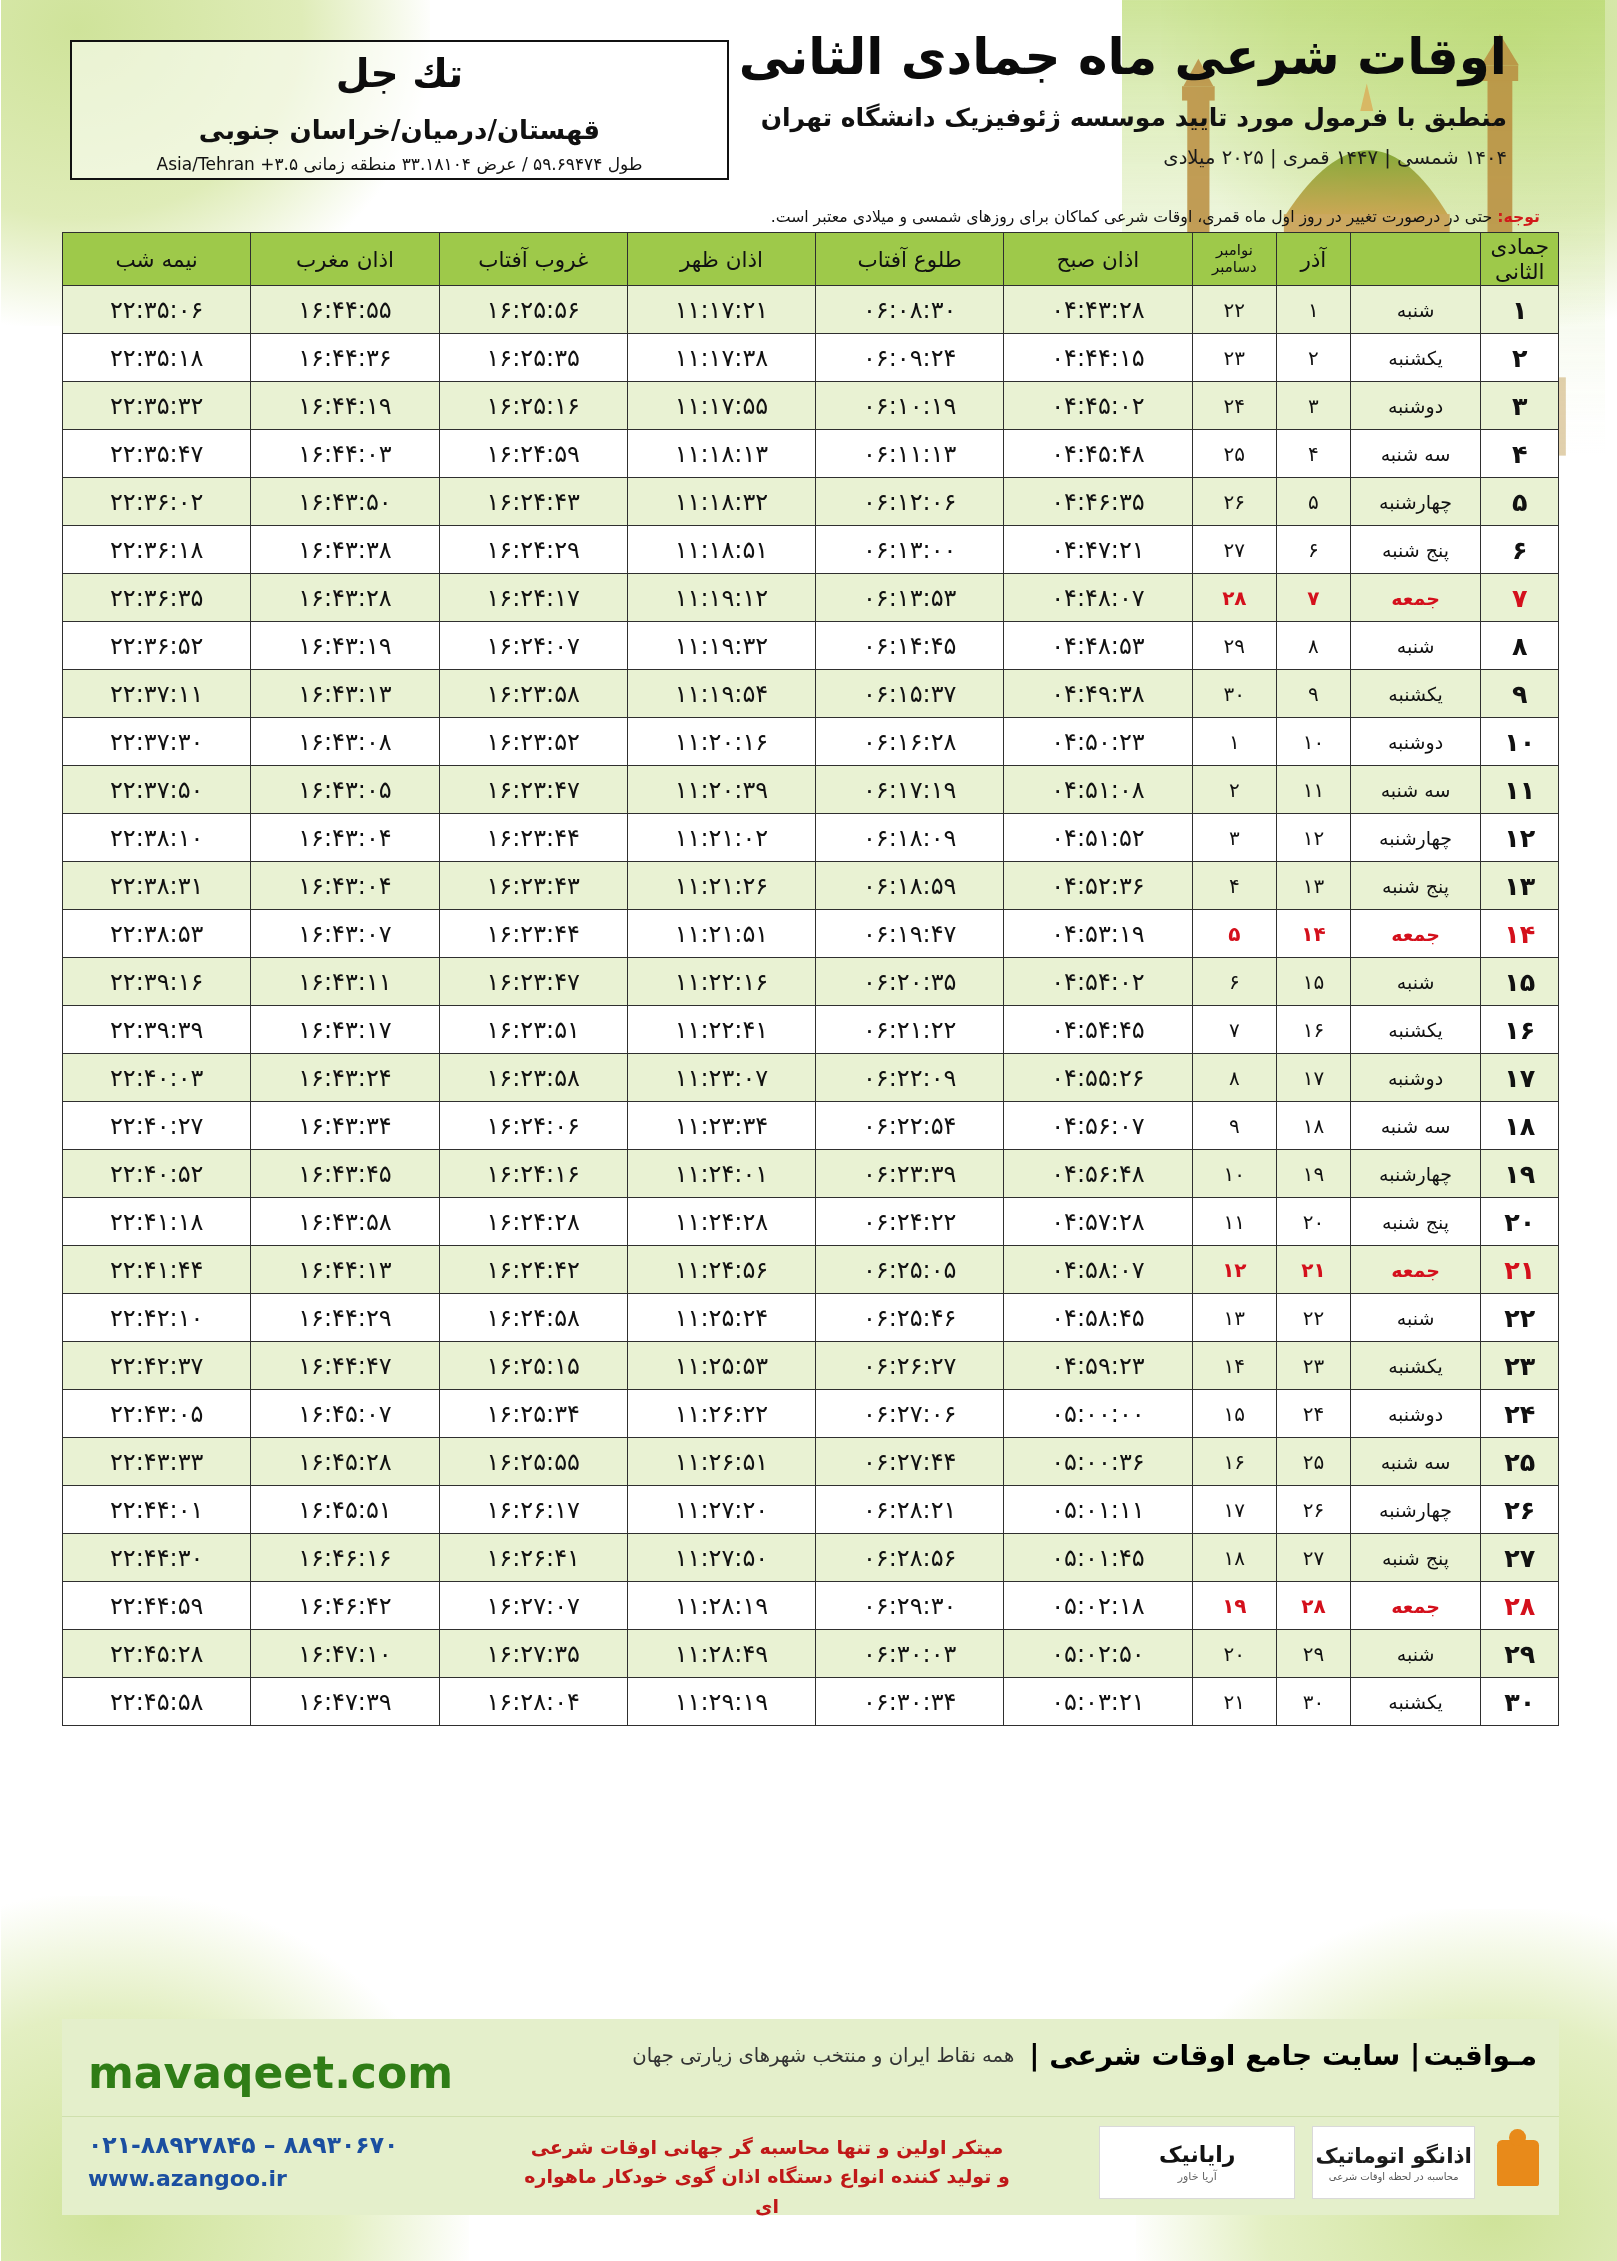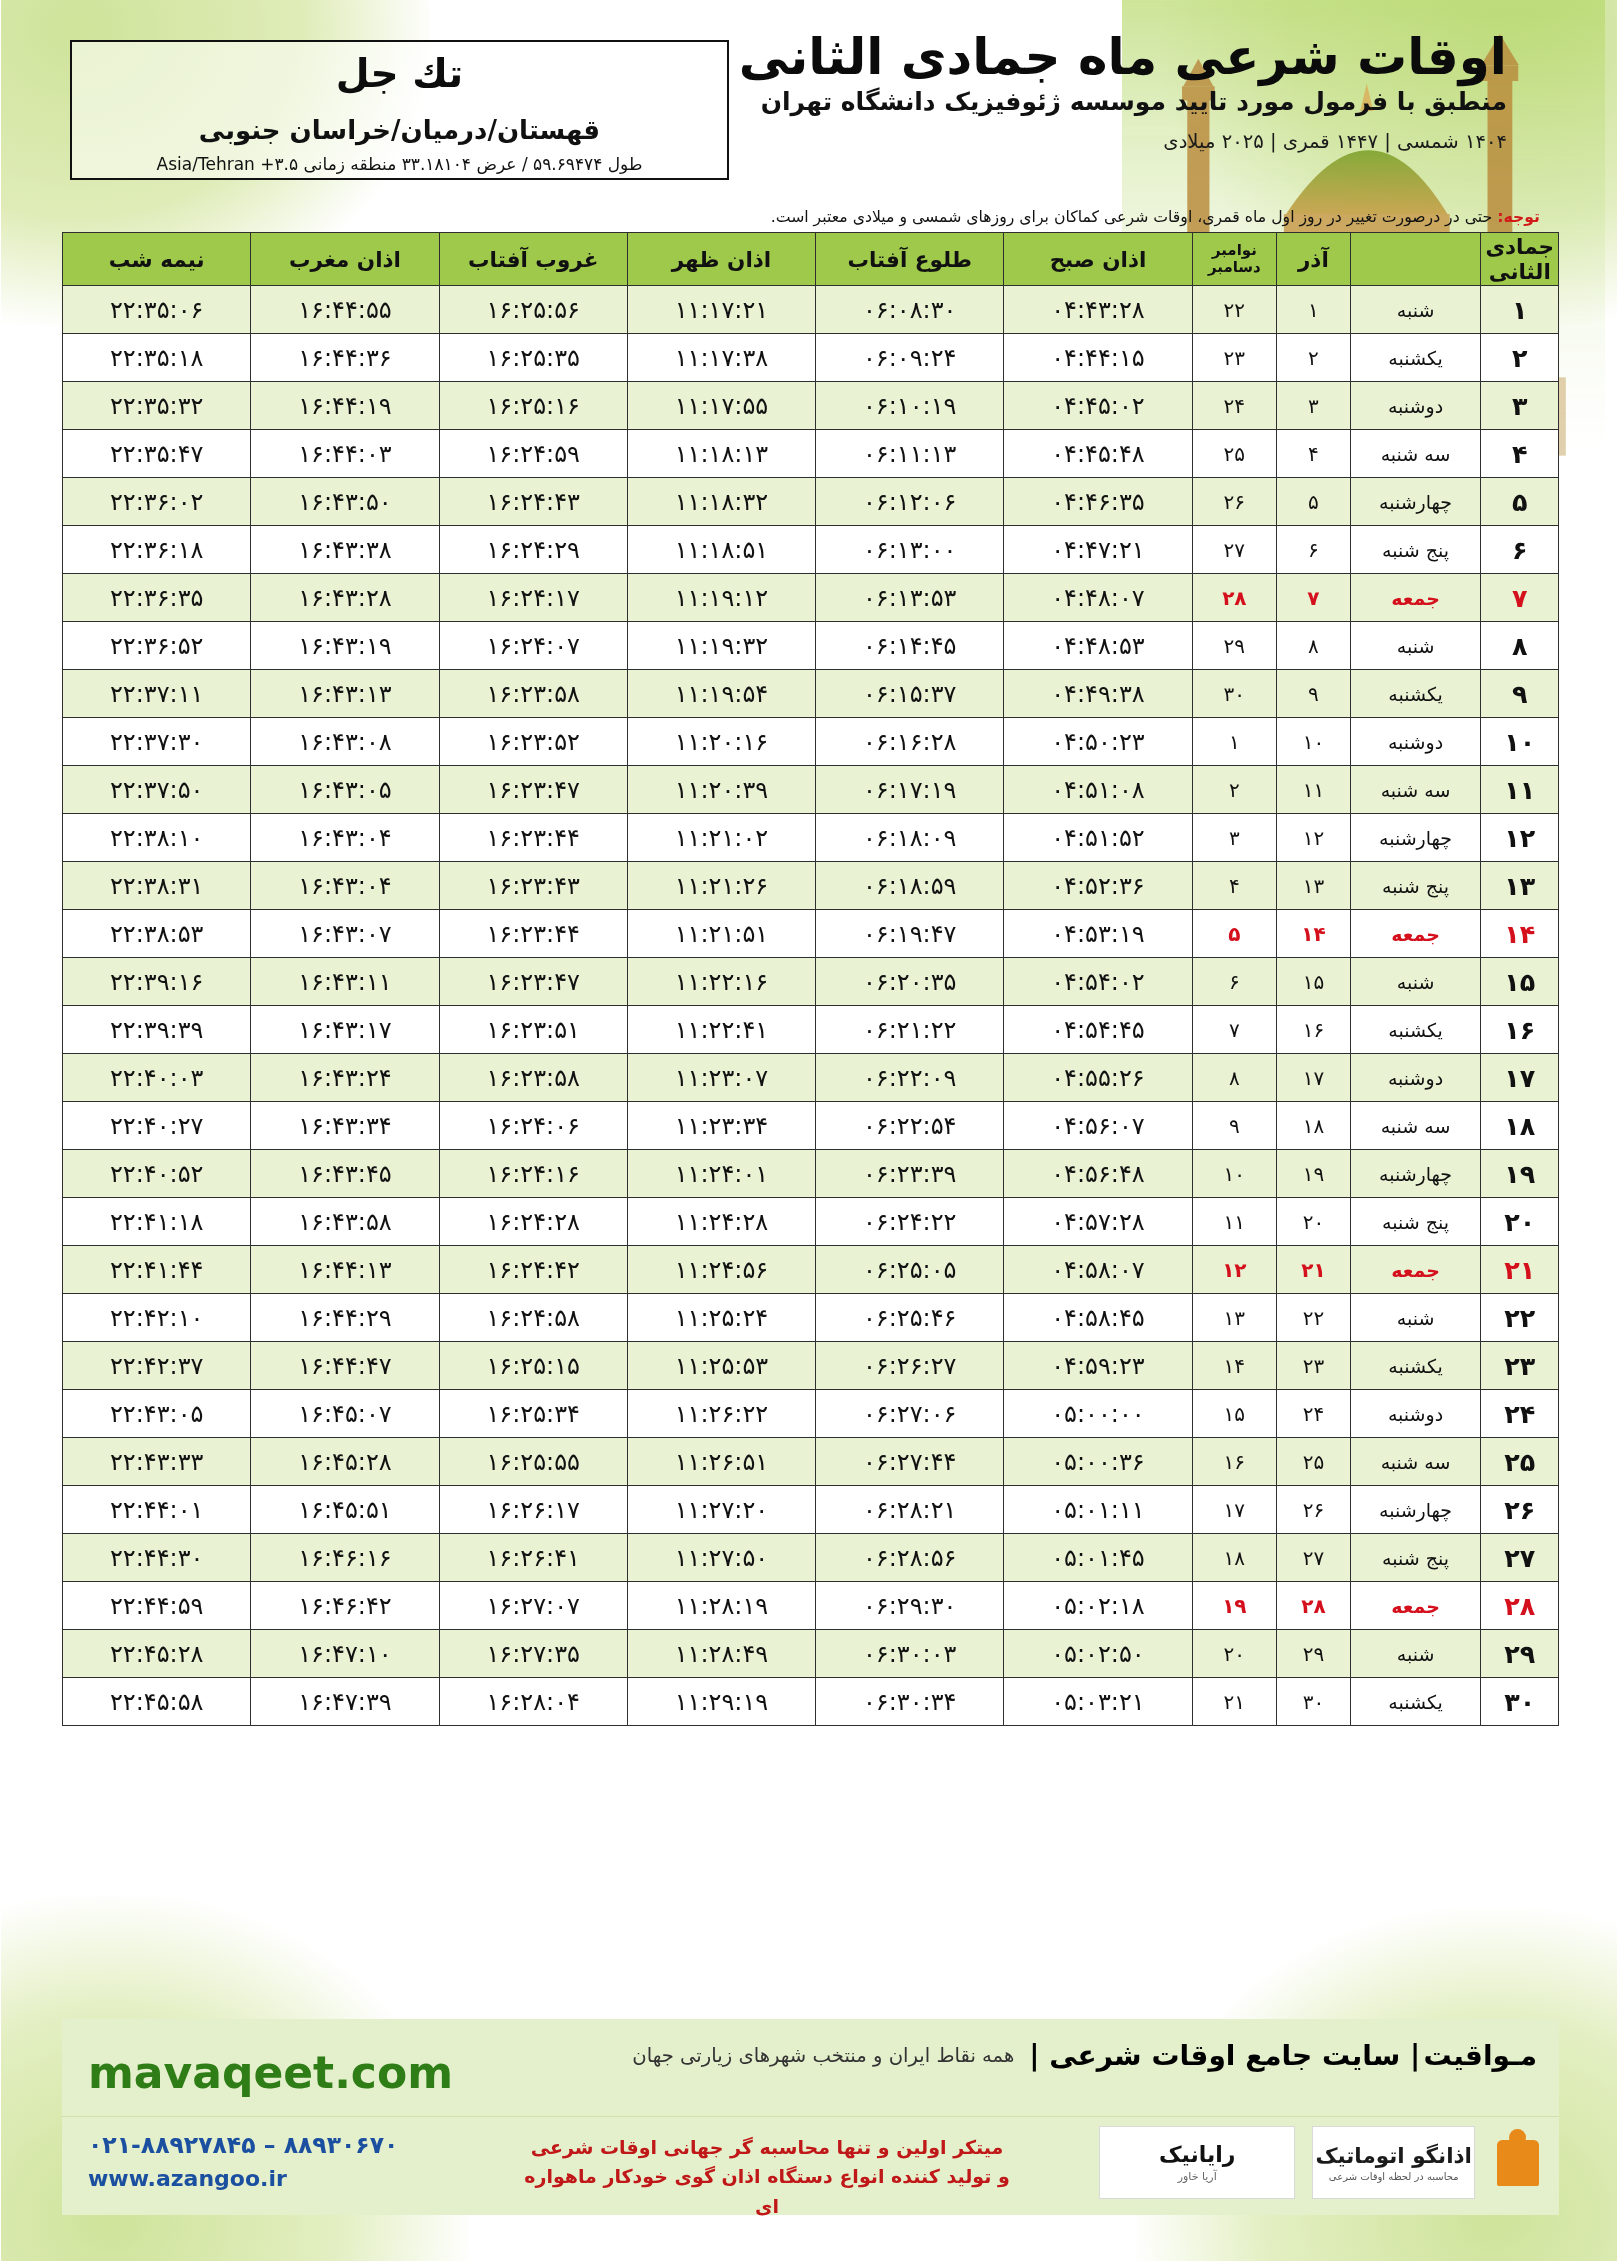--- a/index.html
+++ b/index.html
@@ -64,21 +64,21 @@
   }
   .title-main {
     font-size: 50px;
     font-weight: bold;
     color: #0b0b0b;
     line-height: 1.04;
     letter-spacing: -0.7px;
     white-space: nowrap;
   }
   .title-sub {
-    margin-top: 4px;
+    margin-top: 20px;
     font-size: 25px;
     font-weight: bold;
     color: #111;
     white-space: nowrap;
   }
   .title-dates {
     margin-top: 14px;
     font-size: 19.6px;
     color: #1a1a1a;
     white-space: nowrap;
@@ -131,21 +131,21 @@
   }
   table.times th, table.times td {
     border: 1.3px solid #2f2f2f;
     text-align: center;
     font-family: "DejaVu Sans", "Liberation Sans", sans-serif;
   }
   thead th {
     background: #9ec94a;
     color: #111;
     font-size: 21.5px;
-    font-weight: bold;
+    font-weight: normal;
     height: 53px;
     padding: 0 2.6px;
   }
   thead th.sub { font-size: 15px; line-height: 1.15; }
   tbody td {
     height: 48px;
     font-size: 23.5px;
     color: #111;
   }
   tbody tr:nth-child(odd) td { background: #e9f2d3; }

